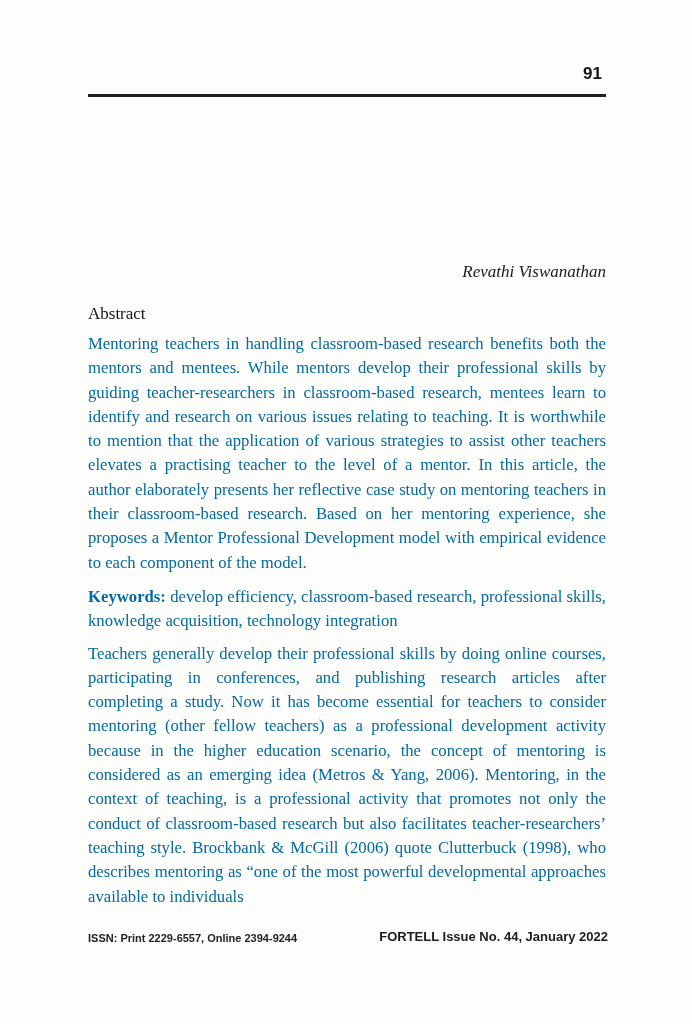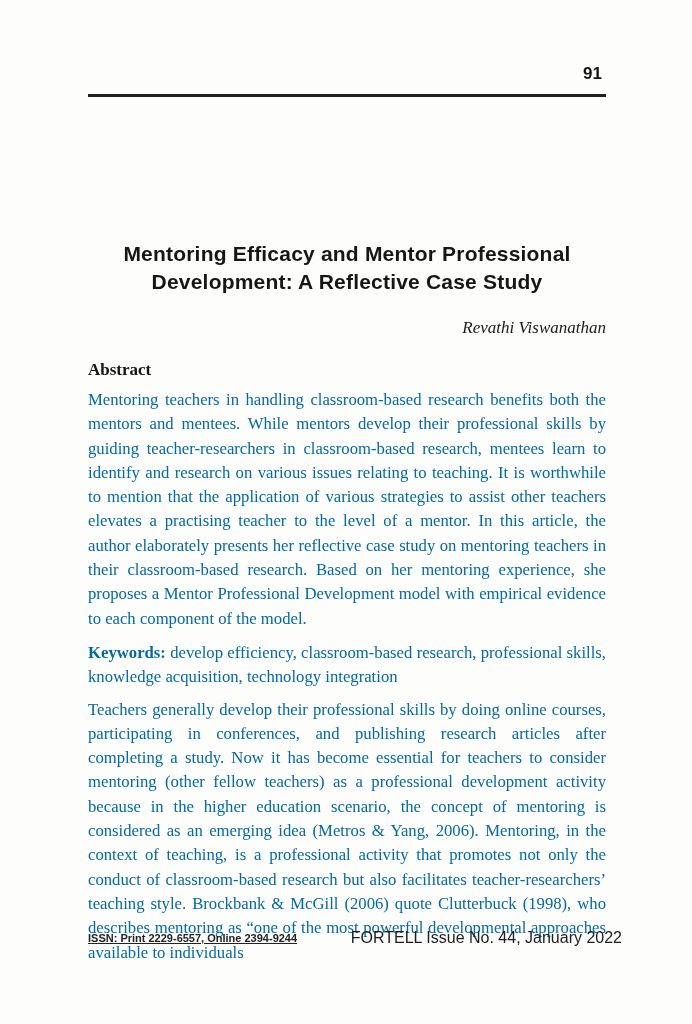--- a/index.html
+++ b/index.html
@@ -51,65 +51,63 @@
   .author {
     margin-top: 22px;
     font-style: italic;
     font-size: 17px;
     text-align: right;
     color: #1a1a1a;
   }
   .section-heading {
     margin: 22px 0 0 0;
     font-size: 17px;
-    font-weight: 700;
+    font-weight: 400;
     color: #141414;
   }
   .body-text {
     margin: 8px 0 0 0;
     font-size: 16.7px;
     line-height: 24.3px;
     text-align: justify;
     text-justify: inter-word;
     color: #0369a1;
   }
   .keywords-para { margin-top: 10px; }
   .bold-label { font-weight: 700; margin-top: 18px; }
   .footer-left {
     position: absolute;
     top: 932px;
     left: 88px;
     font-family: "Liberation Sans", sans-serif;
     font-weight: 600;
     font-size: 11px;
     color: #222;
-    text-decoration: underline;
   }
   .footer-right {
     position: absolute;
     top: 929px;
-    right: 70px;
+    right: 84px;
     font-family: "Liberation Sans", sans-serif;
-    font-weight: 400;
-    font-size: 16px;
+    font-weight: 700;
+    font-size: 13px;
     color: #1c1c1c;
   }
 </style>
 </head>
 <body>
 
 <div class="page">
 
   <div class="page-number">91</div>
 
   <div class="header-rule"></div>
 
   <div class="content">
 
-    <h1 class="title"><span>Mentoring Efficacy and Mentor Professional</span><br><span>Development: A Reflective Case Study</span></h1>
 
     <div class="author">Revathi Viswanathan</div>
 
     <h2 class="section-heading">Abstract</h2>
 
     <p class="body-text">Mentoring teachers in handling classroom-based research benefits both the mentors and mentees. While mentors develop their professional skills by guiding teacher-researchers in classroom-based research, mentees learn to identify and research on various issues relating to teaching. It is worthwhile to mention that the application of various strategies to assist other teachers elevates a practising teacher to the level of a mentor. In this article, the author elaborately presents her reflective case study on mentoring teachers in their classroom-based research. Based on her mentoring experience, she proposes a Mentor Professional Development model with empirical evidence to each component of the model.</p>
 
     <p class="body-text keywords-para"><span class="bold-label">Keywords:</span> <span>develop efficiency, classroom-based research, professional skills, knowledge acquisition, technology integration</span></p>
 
 

